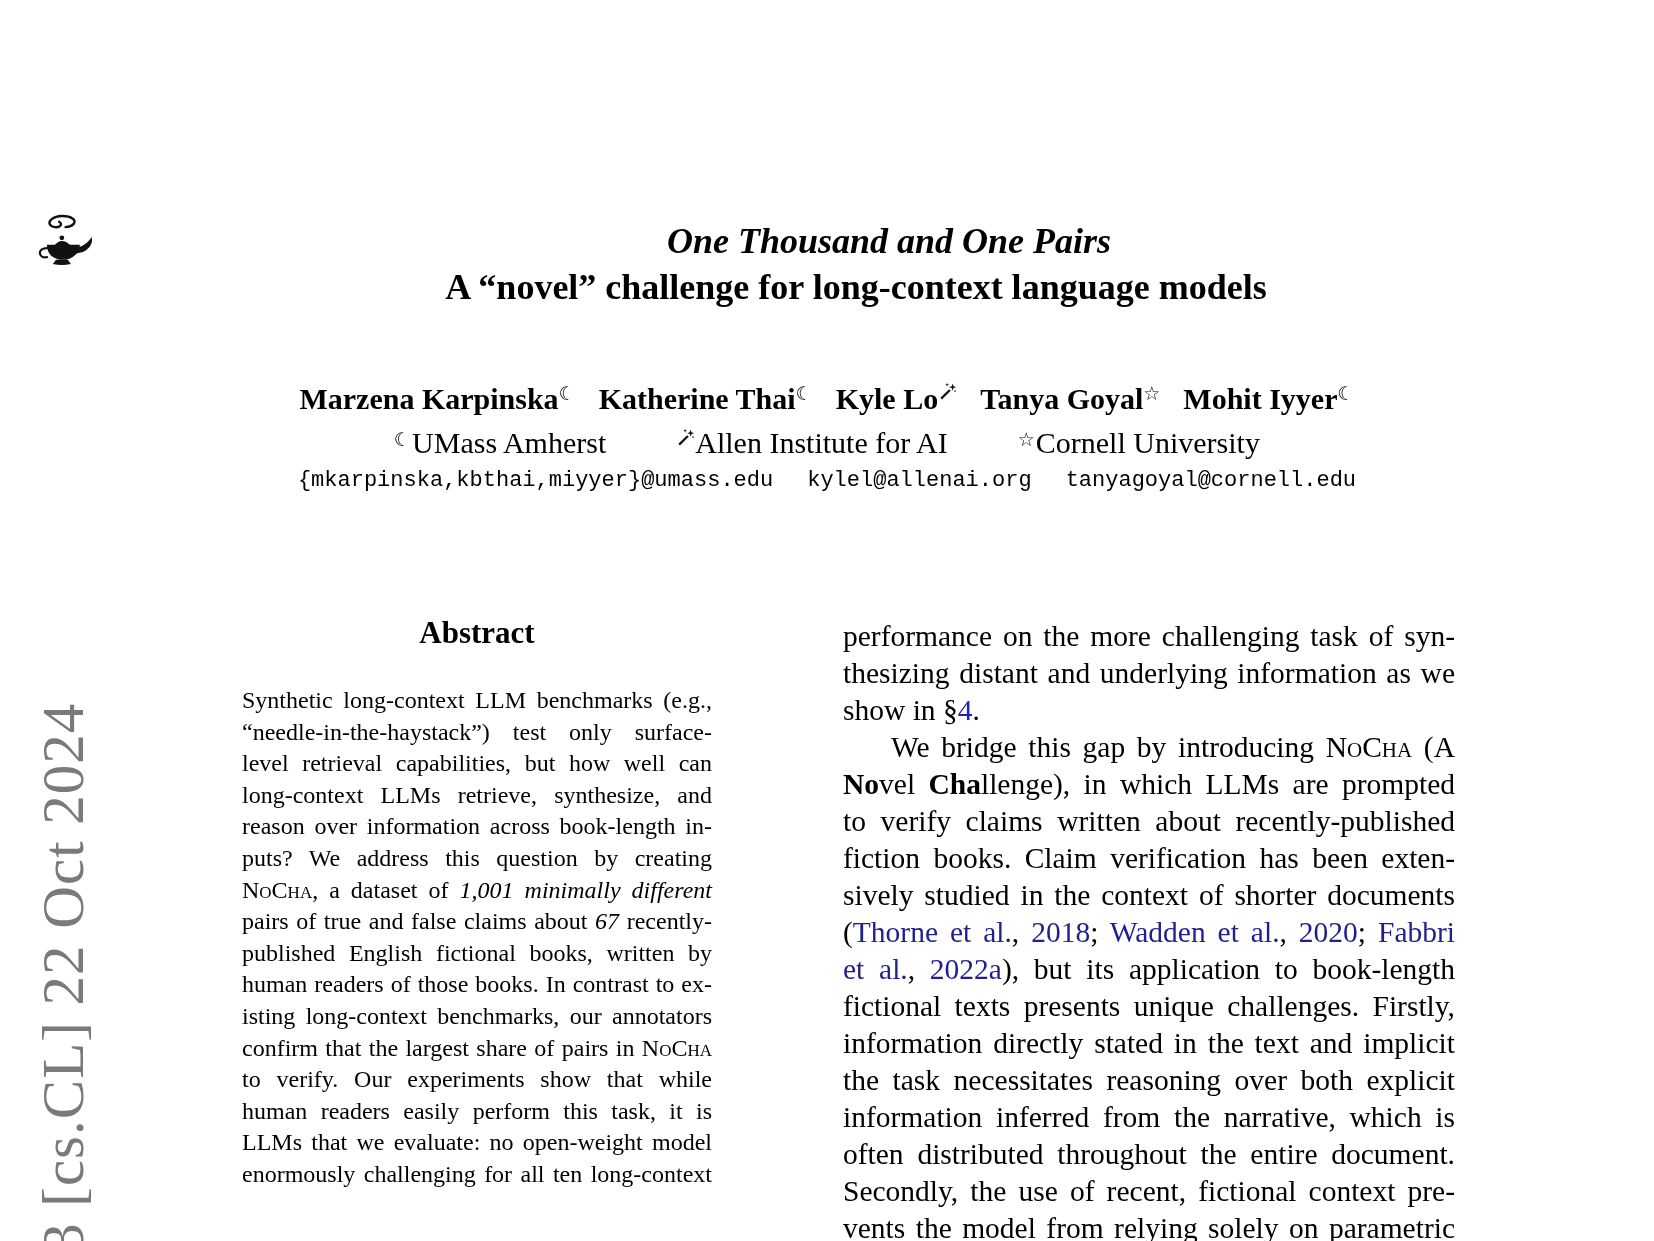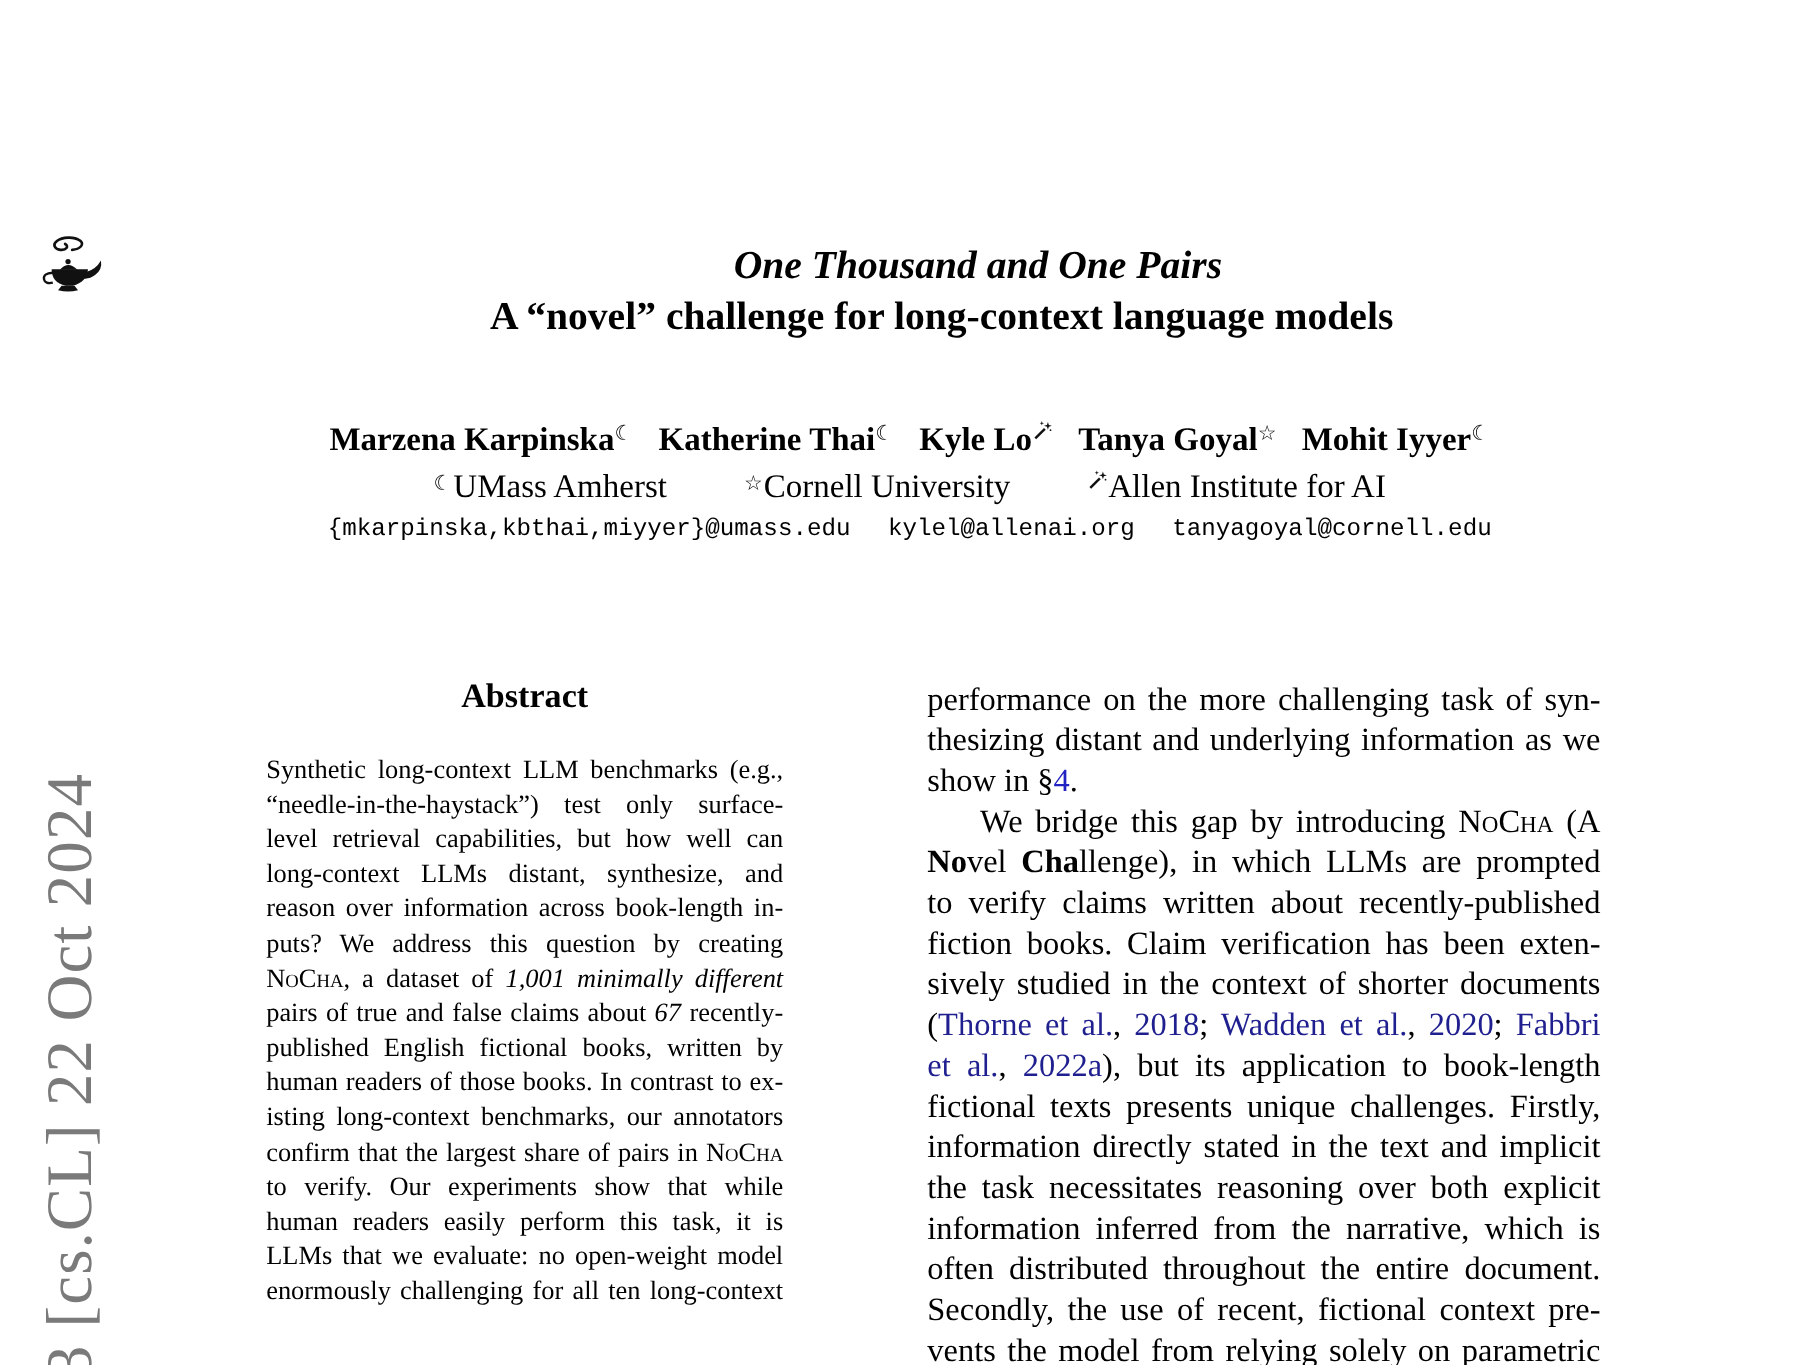--- a/index.html
+++ b/index.html
@@ -122,42 +122,42 @@
       <path d="M18.5 2 L19.6 5.4 L23 6.5 L19.6 7.6 L18.5 11 L17.4 7.6 L14 6.5 L17.4 5.4 Z" fill="#111"></path>
       <path d="M11.5 1 L12.1 2.9 L14 3.5 L12.1 4.1 L11.5 6 L10.9 4.1 L9 3.5 L10.9 2.9 Z" fill="#111"></path>
       <circle cx="21.5" cy="11.5" r="1" fill="#111"></circle>
     </svg></span>
       <span><span>Tanya Goyal</span><span class="marker">☆</span></span>
       <span><span>Mohit Iyyer</span><span class="marker">☾</span></span>
     </div>
 
   <div class="affils" id="affil-row">
       <span class="affil"><span class="marker">☾</span><span>UMass Amherst</span></span>
-      <span class="affil"><span class="marker">☆</span><span>Cornell University</span></span>
       <span class="affil"><svg class="wand" viewBox="0 0 24 24" xmlns="http://www.w3.org/2000/svg">
       <path d="M3 20 L14 9 L16 11 L5 22 Z" fill="#111"></path>
       <path d="M18.5 2 L19.6 5.4 L23 6.5 L19.6 7.6 L18.5 11 L17.4 7.6 L14 6.5 L17.4 5.4 Z" fill="#111"></path>
       <path d="M11.5 1 L12.1 2.9 L14 3.5 L12.1 4.1 L11.5 6 L10.9 4.1 L9 3.5 L10.9 2.9 Z" fill="#111"></path>
       <circle cx="21.5" cy="11.5" r="1" fill="#111"></circle>
     </svg><span>Allen Institute for AI</span></span>
+      <span class="affil"><span class="marker">☆</span><span>Cornell University</span></span>
     </div>
 
   <div class="emails" id="emails-row">
       <span>{mkarpinska,kbthai,miyyer}@umass.edu</span>
       <span>kylel@allenai.org</span>
       <span>tanyagoyal@cornell.edu</span>
     </div>
 
   <div class="col-left">
     <div class="abs-heading">Abstract</div>
     <div class="abs-lines" id="abstract-lines">
         <div class="line"><span>Synthetic long-context LLM benchmarks (e.g.,</span></div>
         <div class="line"><span>“needle-in-the-haystack”) test only surface-</span></div>
         <div class="line"><span>level retrieval capabilities, but how well can</span></div>
-        <div class="line"><span>long-context LLMs distant, synthesize, and</span></div>
+        <div class="line"><span>long-context LLMs retrieve, synthesize, and</span></div>
         <div class="line"><span>reason over information across book-length in-</span></div>
         <div class="line"><span>puts?  We address this question by creating</span></div>
         <div class="line"><span class="seg-sc">NoCha</span><span>, a dataset of </span><span class="seg-i">1,001 minimally different</span></div>
         <div class="line"><span>pairs of true and false claims about </span><span class="seg-i">67</span><span> recently-</span></div>
         <div class="line"><span>published English fictional books, written by</span></div>
         <div class="line"><span>human readers of those books. In contrast to ex-</span></div>
         <div class="line"><span>isting long-context benchmarks, our annotators</span></div>
         <div class="line"><span>confirm that the largest share of pairs in </span><span class="seg-sc">NoCha</span></div>
         <div class="line"><span>to verify.  Our experiments show that while</span></div>
         <div class="line"><span>human readers easily perform this task, it is</span></div>

